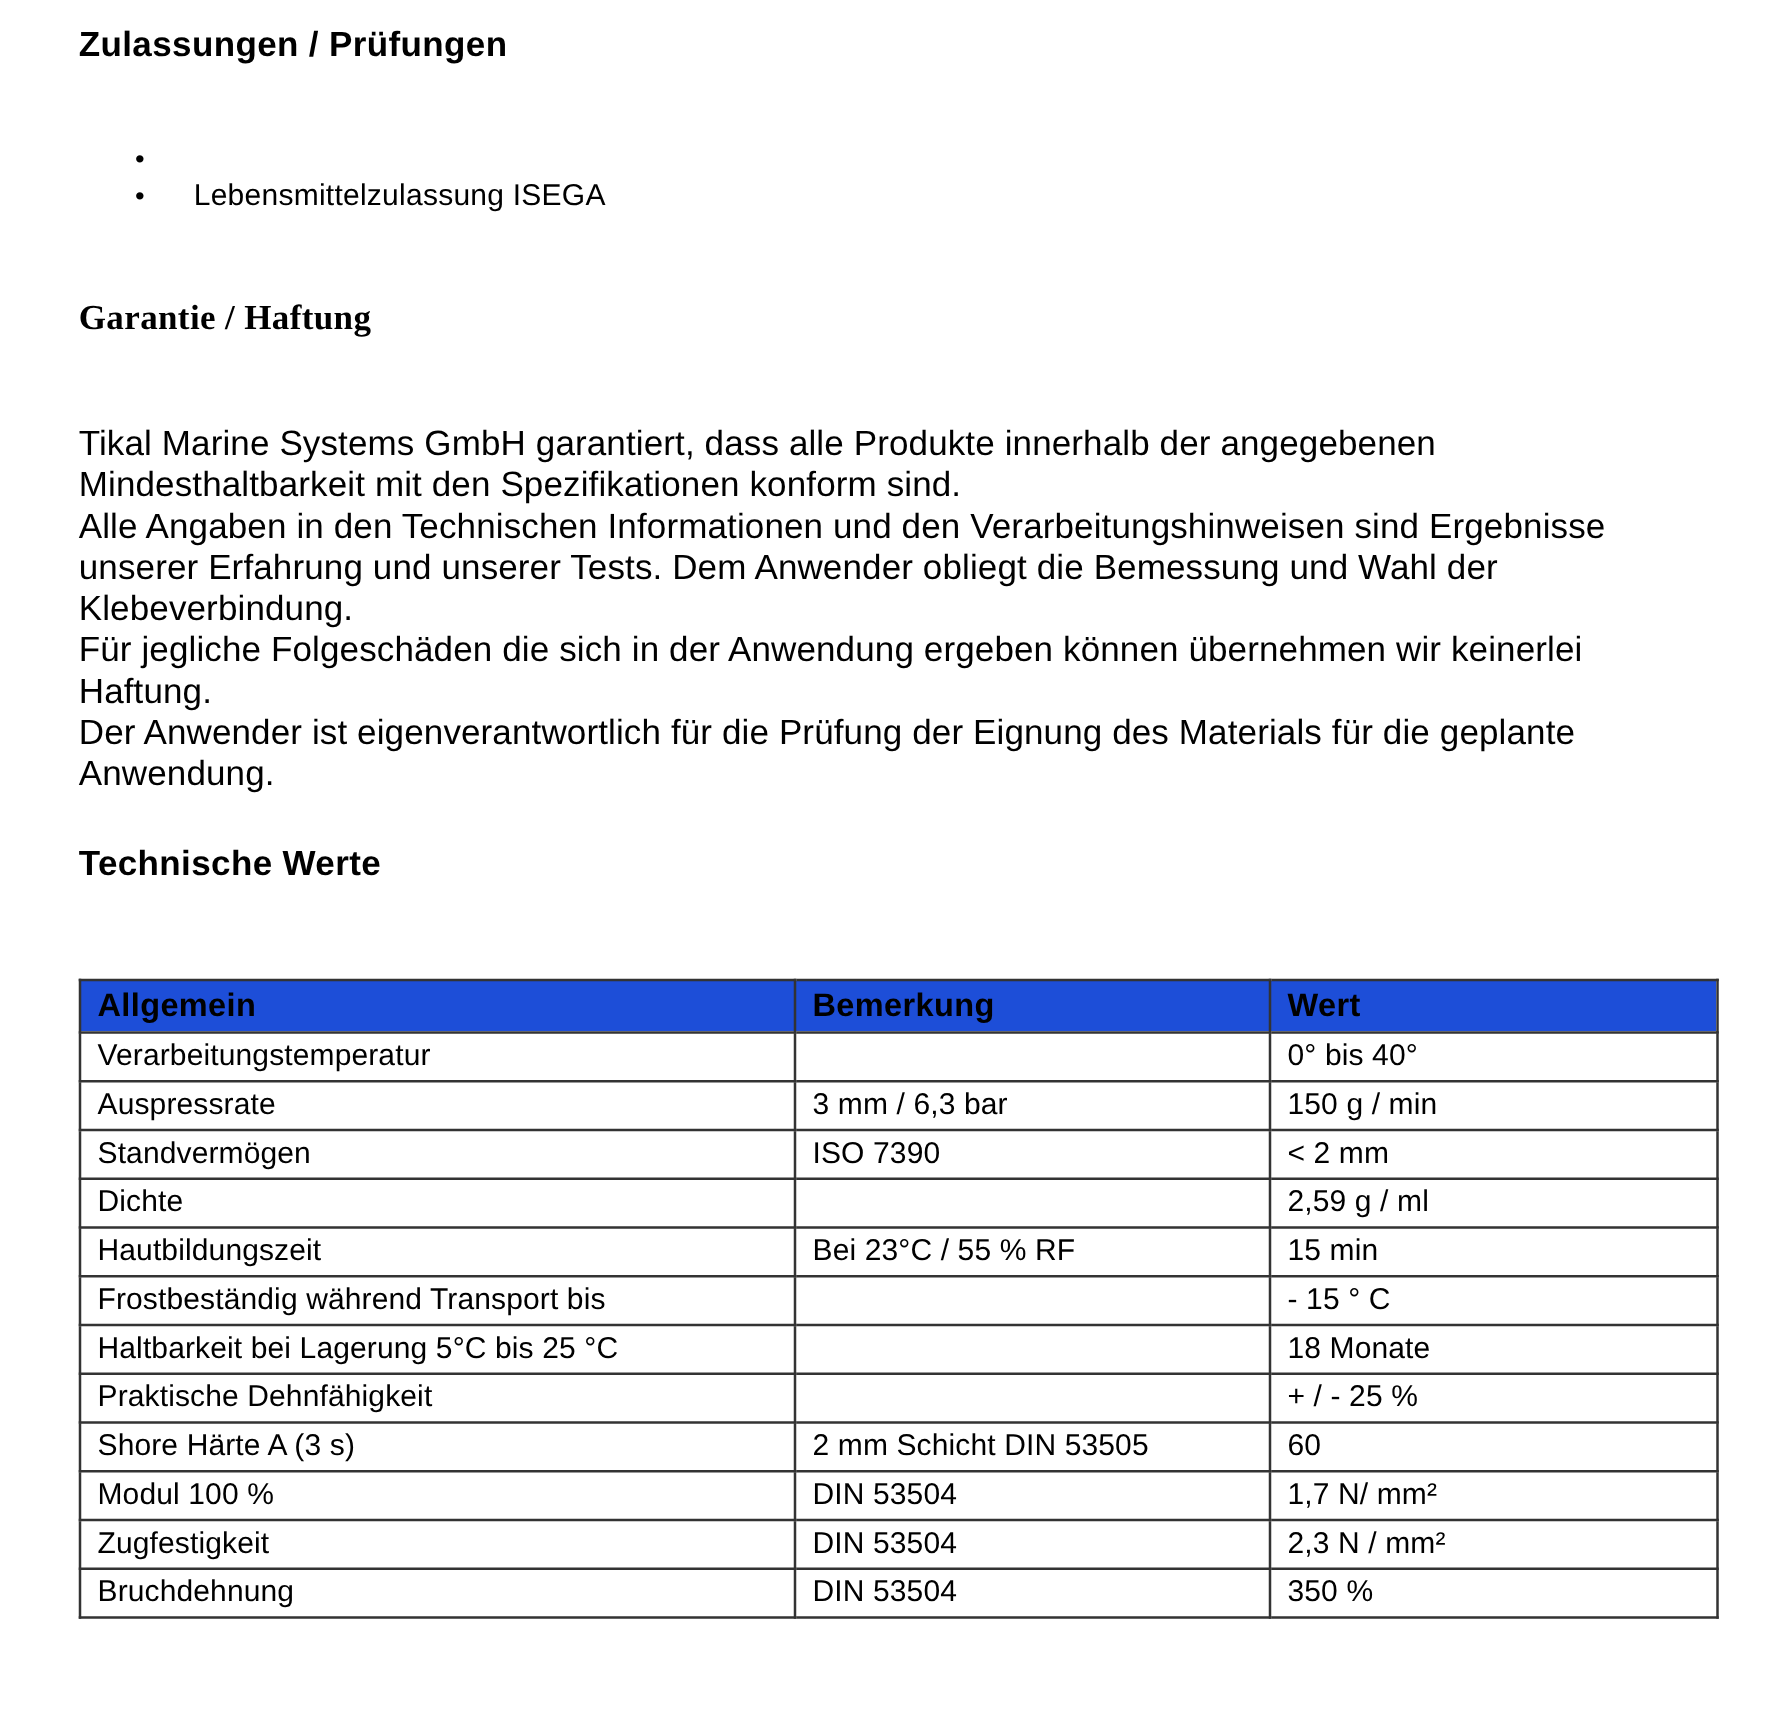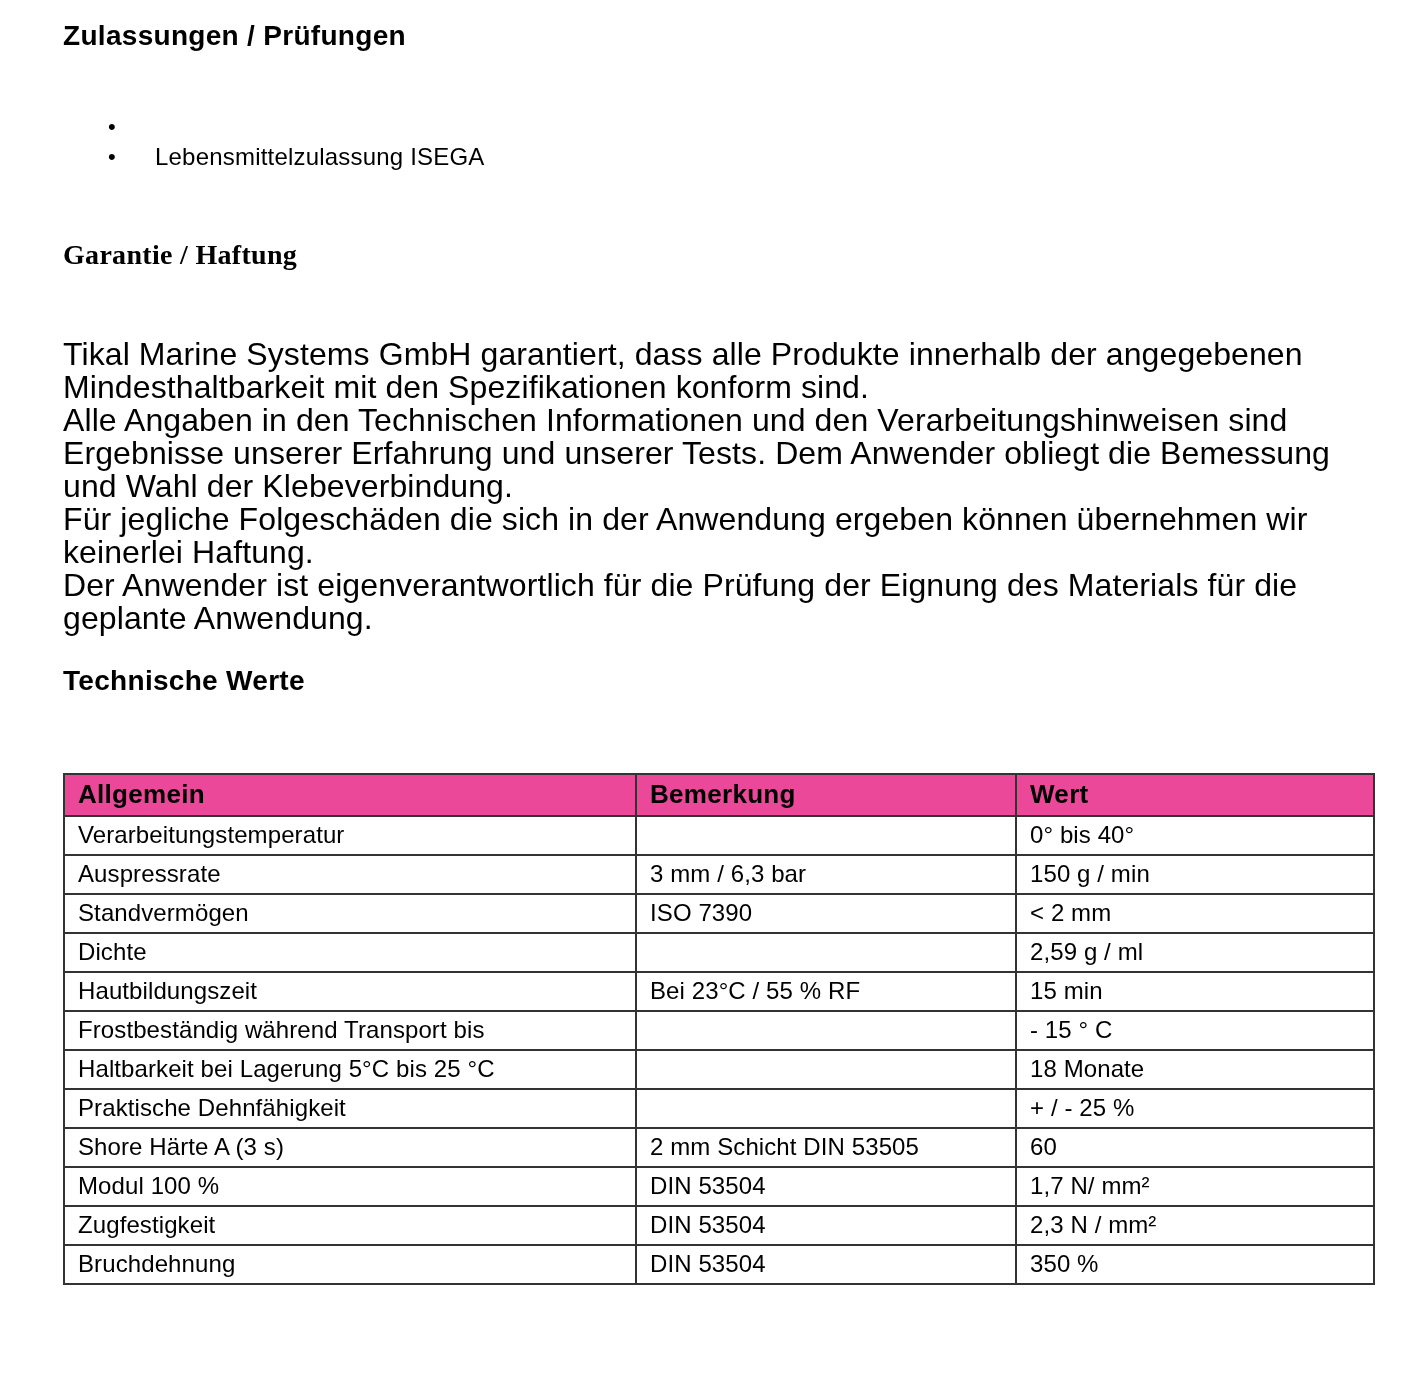--- a/index.html
+++ b/index.html
@@ -36,26 +36,26 @@
   }
   .bullet-dot {
     width: 47px;
     flex: 0 0 47px;
     font-size: 22px;
   }
   .h-warranty { margin-top: 67px; font-family: Liberation Serif, serif; }
   .warranty-text {
     margin-top: 67px;
     max-width: 1318px;
-    font-size: 32px;
+    font-size: 28px;
     line-height: 33px;
     letter-spacing: 0.1px;
   }
   .warranty-text p { margin: 0; }
-  .h-technical { margin-top: 30px; }
+  .h-technical { margin-top: 40px; }
   .tech-table {
     margin-top: 76px;
     width: 1310px;
     border-collapse: collapse;
     table-layout: fixed;
     font-size: 24px;
     letter-spacing: 0.1px;
   }
   .tech-table col.c1 { width: 572px; }
   .tech-table col.c2 { width: 380px; }
@@ -63,21 +63,21 @@
   .tech-table th, .tech-table td {
     border: 2px solid #333333;
     padding: 4px 12px 5px 13px;
     height: 39px;
     text-align: left;
     vertical-align: middle;
     overflow: hidden;
     white-space: nowrap;
   }
   .tech-table th {
-    background: #ec4899;
+    background: #1d4ed8;
     font-size: 26px;
     font-weight: bold;
     letter-spacing: 0.3px;
   }
 </style>
 </head>
 <body>
 
 <div class="page">
 

